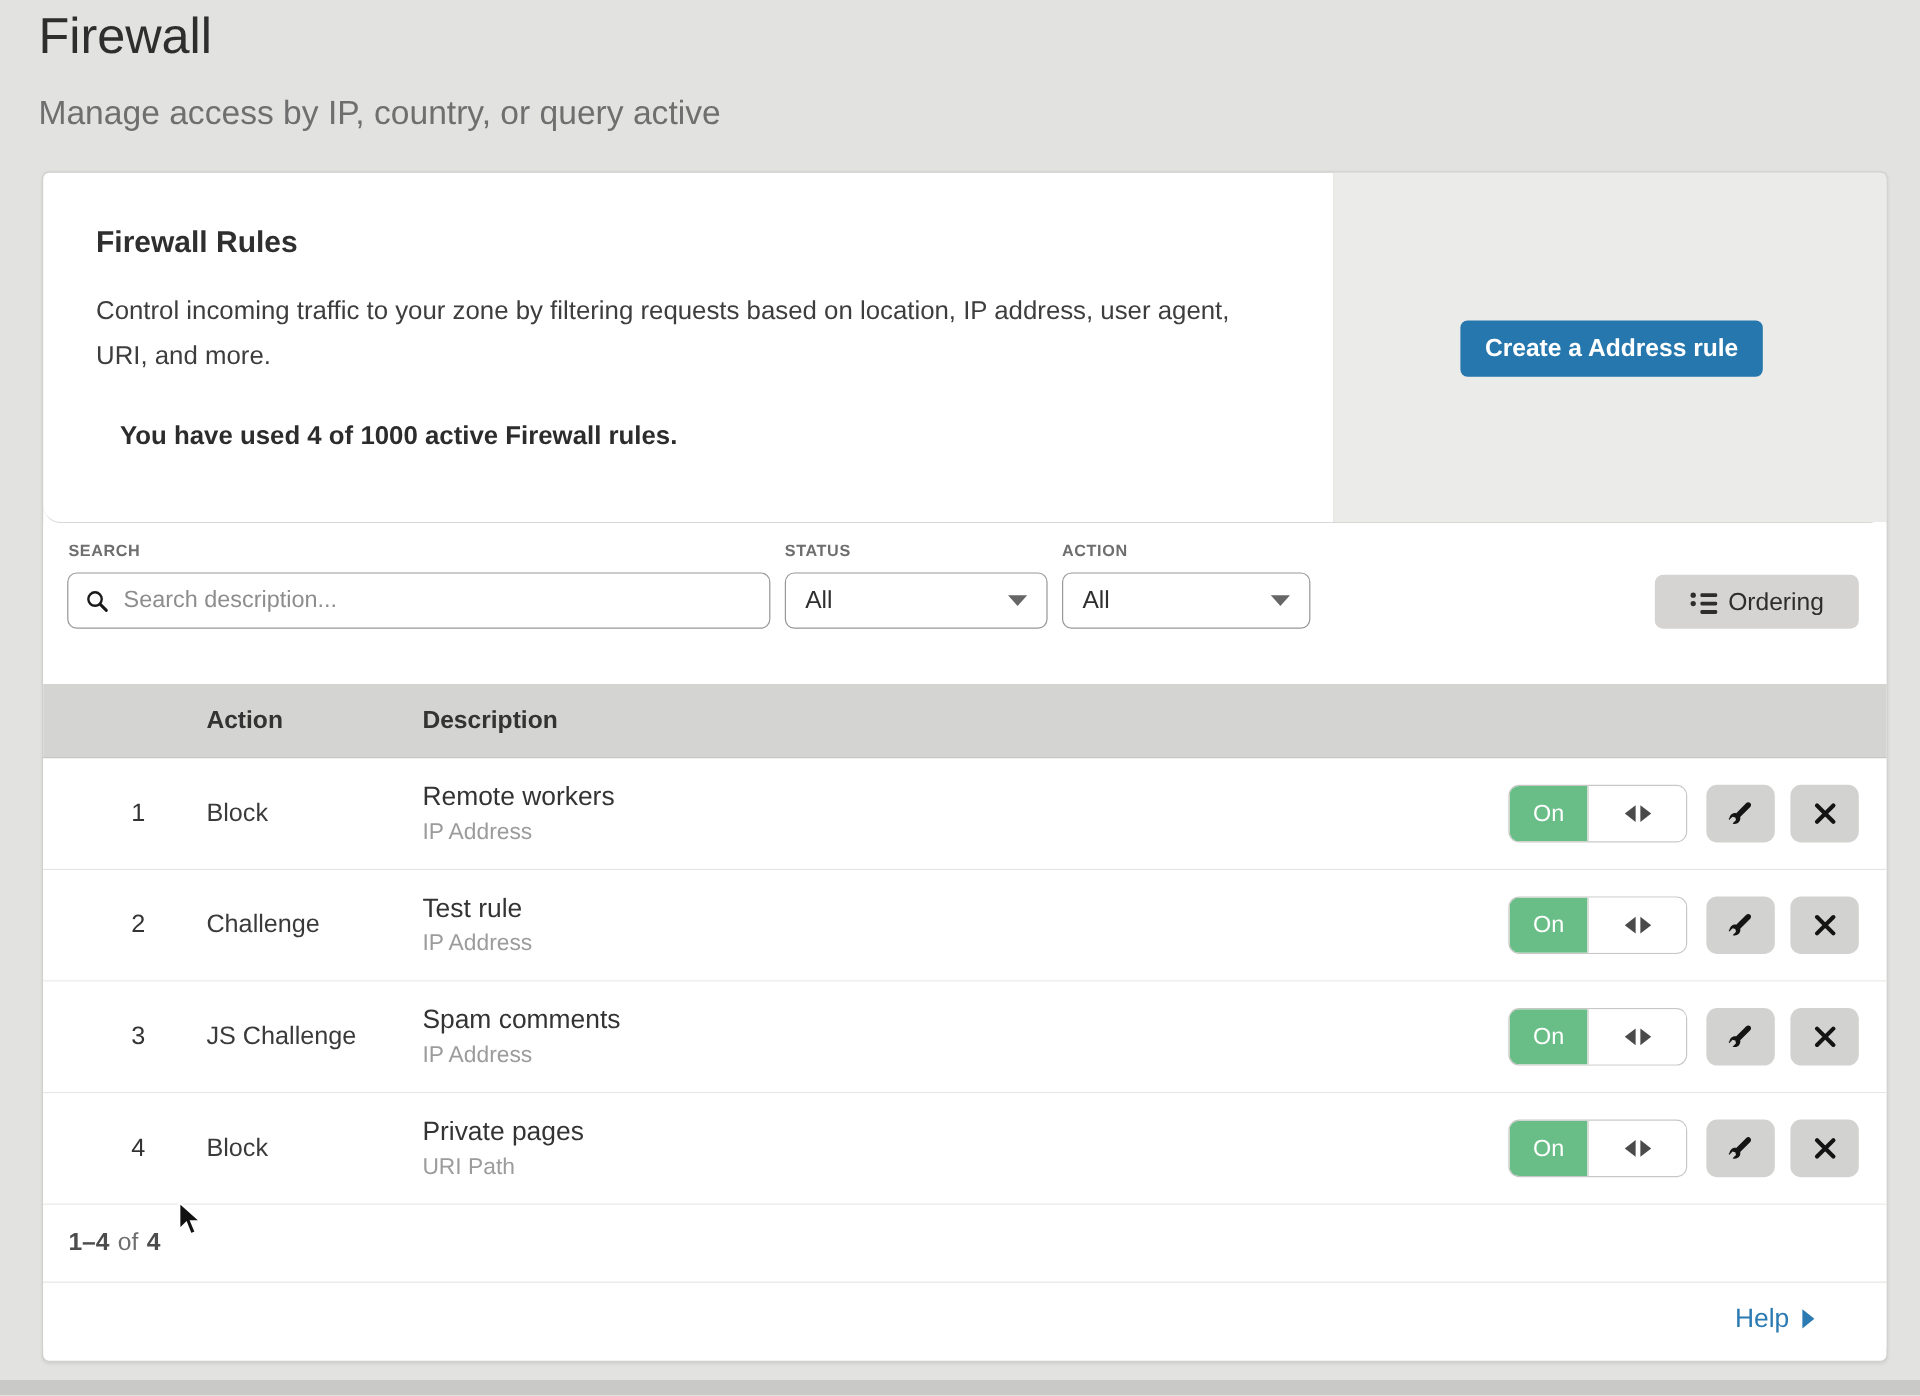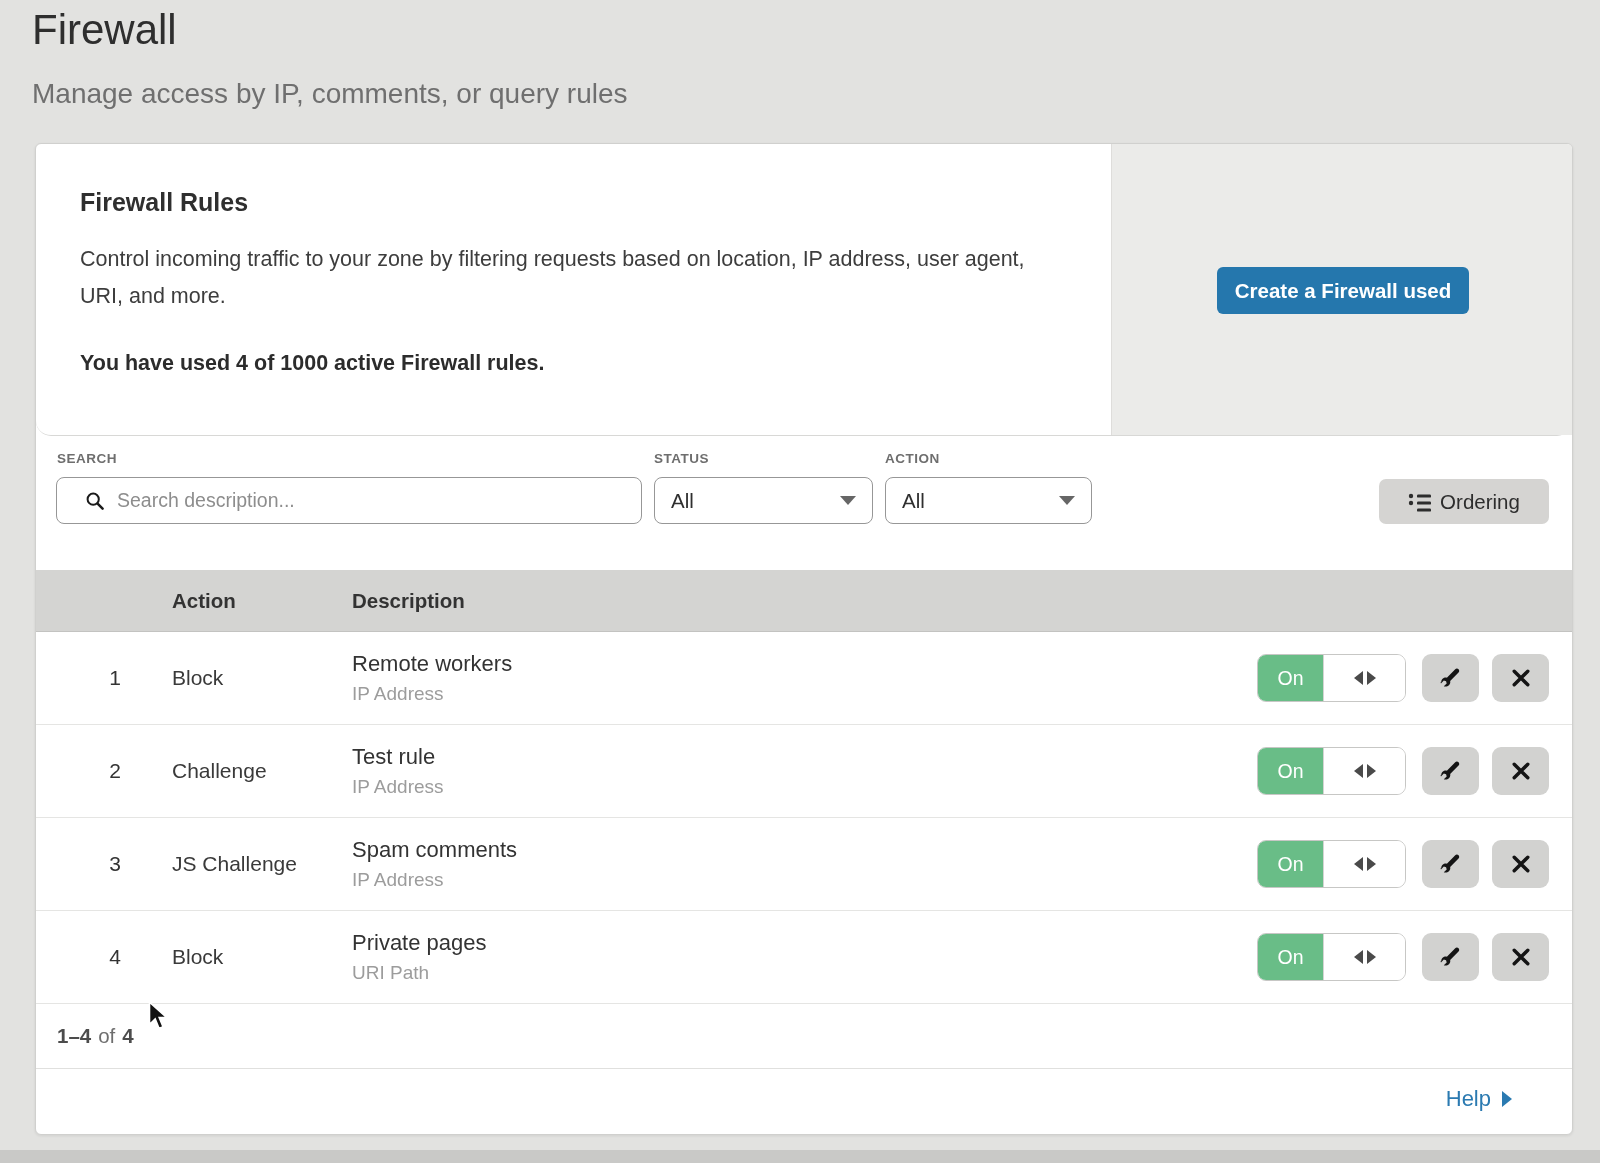--- a/index.html
+++ b/index.html
@@ -25,40 +25,40 @@
     position:absolute;left:35px;top:143px;width:1538px;height:992px;
     background:#ffffff;border:1px solid #d0d0ce;border-radius:6px;
     box-shadow:0 1px 3px rgba(0,0,0,.08);
   }
 
   
   .top-section{position:relative;height:292px;border-bottom:1px solid #d8d8d6;border-radius:15px;}
   .intro{position:absolute;left:44px;top:44px;width:950px;}
   .intro-heading{font-size:25px;font-weight:600;color:#2f2f2f;margin:0 0 24px 0;}
   .intro-desc{font-size:21.5px;color:#3d3d3d;line-height:1.72;margin:0 0 36px 0;}
-  .intro-usage{font-size:21.5px;font-weight:700;color:#2c2c2c;}
+  .intro-usage{font-size:21.5px;font-weight:700;color:#2c2c2c;margin-left:20px;}
   .side-panel{
     position:absolute;right:0;top:0;bottom:0;width:461px;
     background:var(--panel-gray);border-left:1px solid #deded c;
     border-left:1px solid #dedddb;border-radius:0 5px 0 0;
   }
   .create-btn{
     position:absolute;left:105px;top:123px;width:252px;height:47px;
     background:var(--accent-blue);border:none;border-radius:6px;
     color:#ffffff;font-size:20.5px;font-weight:600;font-family:inherit;cursor:pointer;
   }
 
   
   .filter-bar{position:relative;height:134px;background:#fff;}
   .filter-label{position:absolute;top:15px;font-size:13.5px;font-weight:700;color:#6e6e6e;letter-spacing:.5px;}
   .lbl-search{left:21px;} .lbl-status{left:618px;} .lbl-action{left:849px;}
   .search-box{
     position:absolute;left:20px;top:41px;width:586px;height:47px;
     border:1.5px solid #979797;border-radius:8px;background:#fff;
-    display:flex;align-items:center;padding:0 28px;
+    display:flex;align-items:center;padding:0 14px;
   }
   .search-box input{
     flex:1;border:none;outline:none;background:transparent;
     font-size:19.5px;color:#444;font-family:inherit;margin-left:10px;
   }
   .search-box input::placeholder{color:#8d8d8d;}
   .select{
     position:absolute;top:41px;height:47px;border:1.5px solid #979797;border-radius:8px;
     background:#fff;display:flex;align-items:center;justify-content:space-between;
     padding:0 16px;font-size:20.5px;color:#2f2f2f;cursor:pointer;
@@ -114,32 +114,32 @@
   .help-link{display:flex;align-items:center;gap:11px;color:var(--link-blue);font-size:22px;cursor:pointer;text-decoration:none;}
   .help-arrow{width:0;height:0;border-top:8px solid transparent;border-bottom:8px solid transparent;border-left:10px solid var(--link-blue);}
 
   .bottom-strip{position:absolute;left:0;right:0;bottom:0;height:13px;background:#c9c9c7;}
   .cursor{position:absolute;left:148px;top:1001px;pointer-events:none;z-index:10;}
 </style>
 </head>
 <body>
 
 <div class="page-title">Firewall</div>
-<div class="page-subtitle">Manage access by IP, comments, or query rules</div>
+<div class="page-subtitle">Manage access by IP, country, or query active</div>
 
 <div class="card">
 
   <div class="top-section">
     <div class="intro">
       <h2 class="intro-heading">Firewall Rules</h2>
       <p class="intro-desc">Control incoming traffic to your zone by filtering requests based on location, IP address, user agent, URI, and more.</p>
       <div class="intro-usage">You have used 4 of 1000 active Firewall rules.</div>
     </div>
     <div class="side-panel">
-      <button class="create-btn">Create a Firewall used</button>
+      <button class="create-btn">Create a Address rule</button>
     </div>
   </div>
 
   <div class="filter-bar">
     <div class="filter-label lbl-search">SEARCH</div>
     <div class="search-box">
       <svg width="20" height="20" viewBox="0 0 20 20">
         <circle cx="8.2" cy="8.2" r="5.6" fill="none" stroke="#1a1a1a" stroke-width="2"></circle>
         <line x1="12.6" y1="12.6" x2="17.6" y2="17.6" stroke="#1a1a1a" stroke-width="2.5" stroke-linecap="round"></line>
       </svg>

